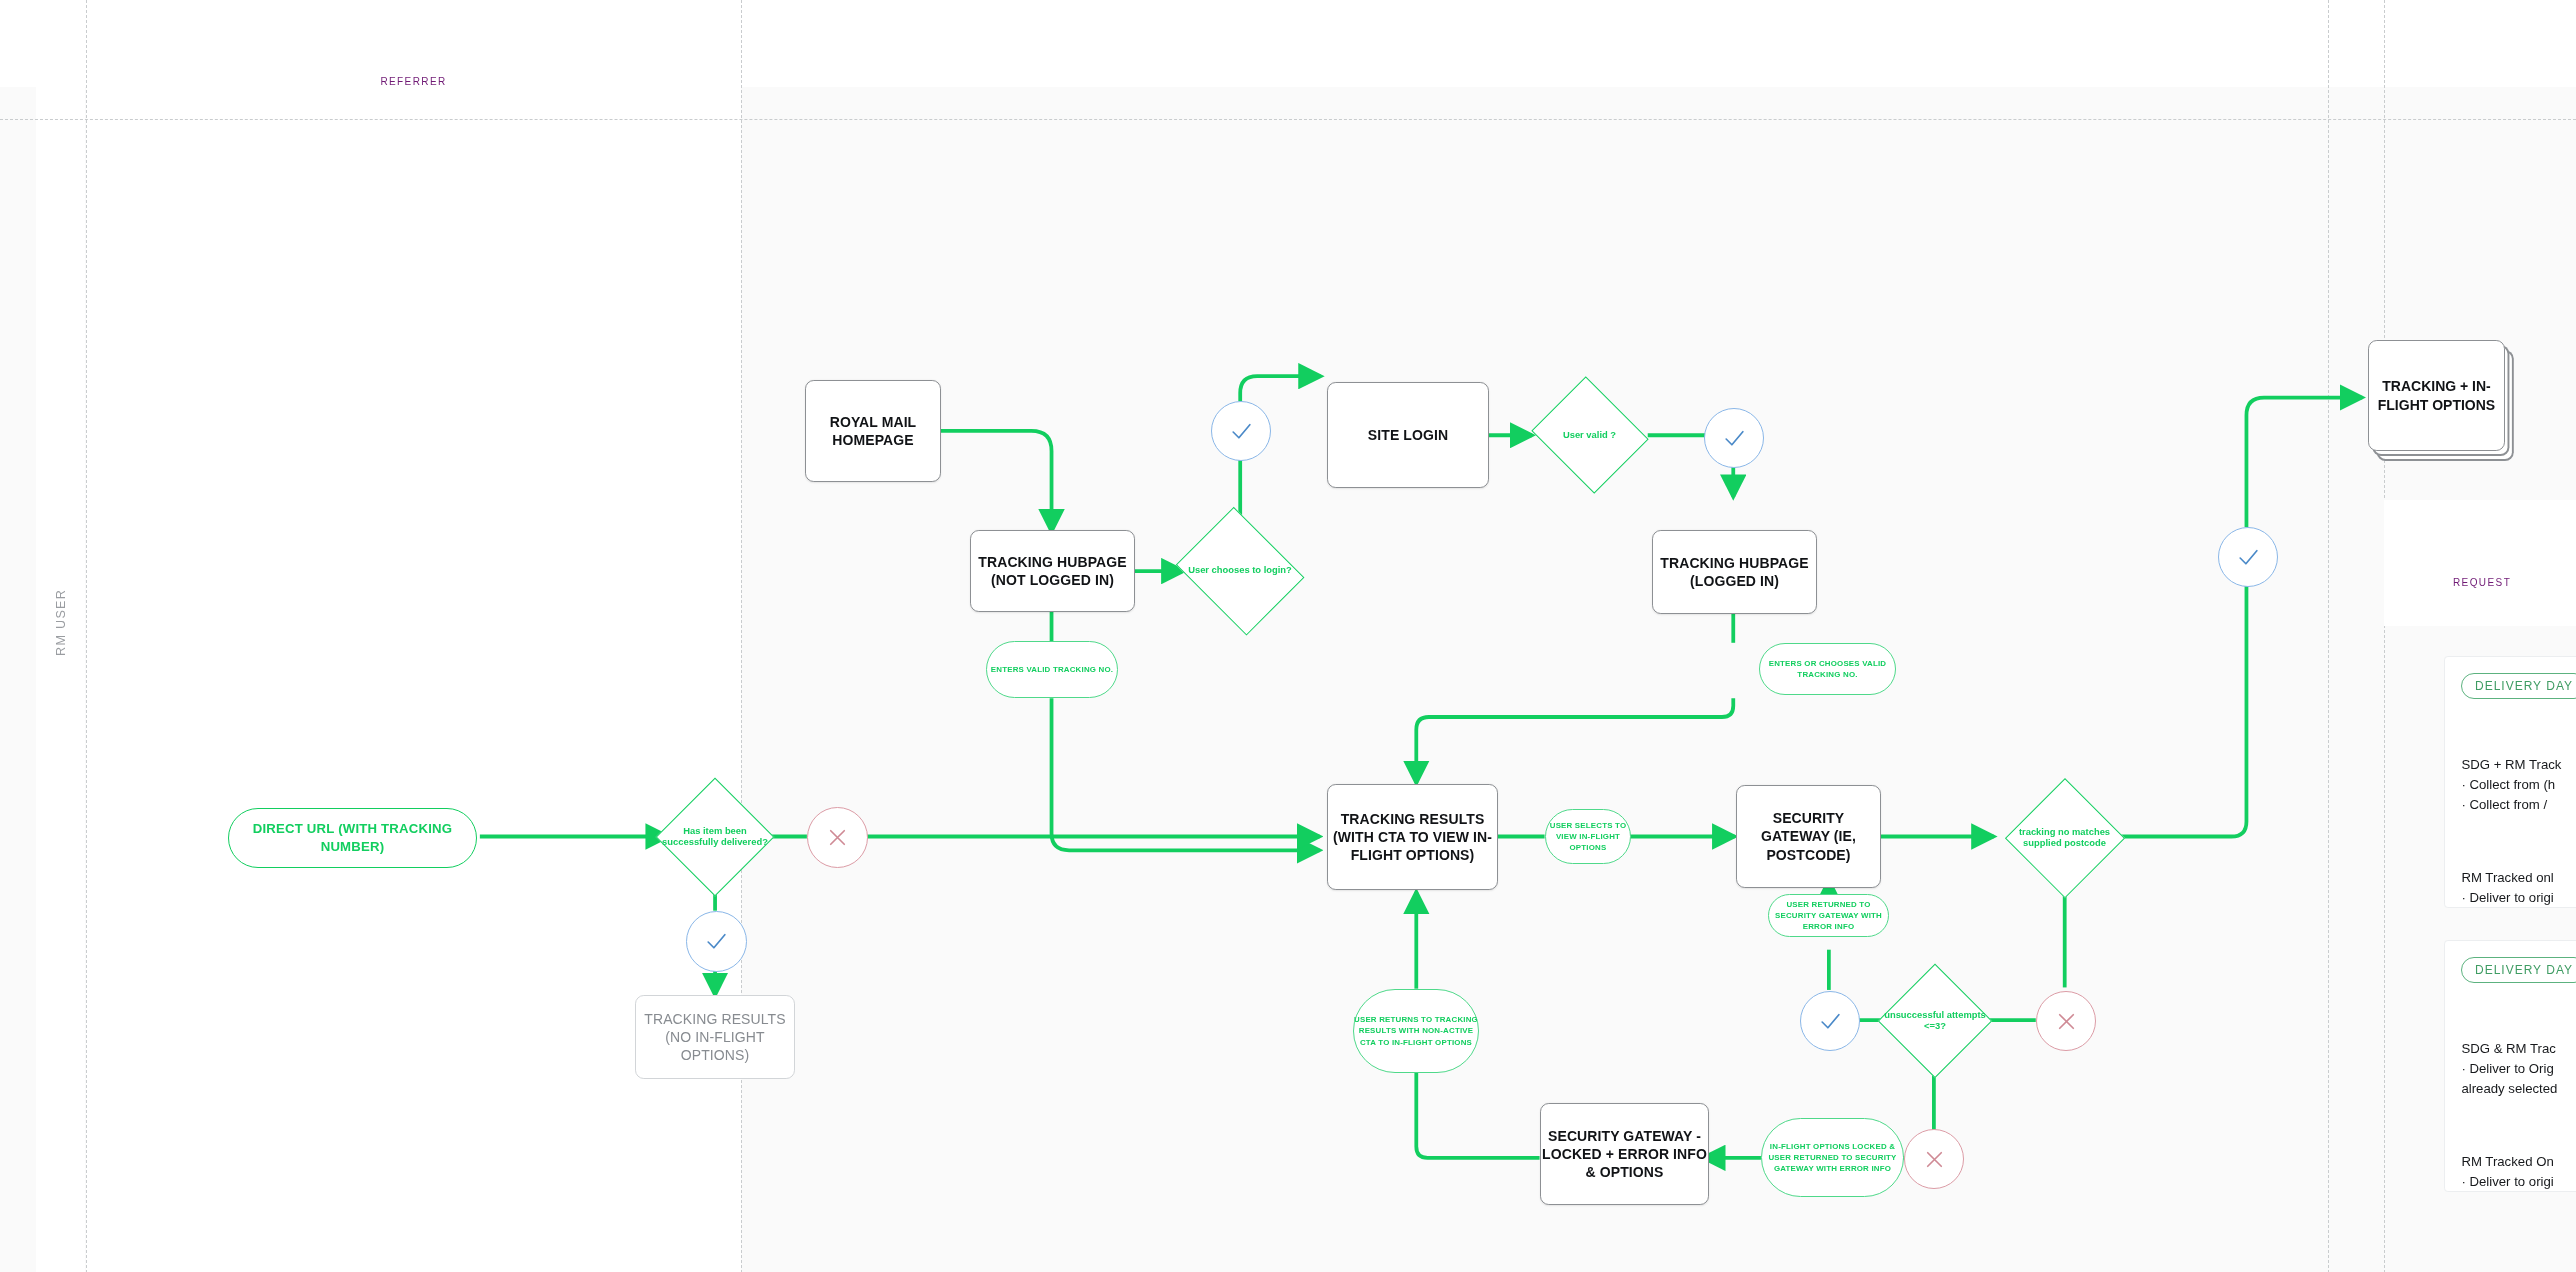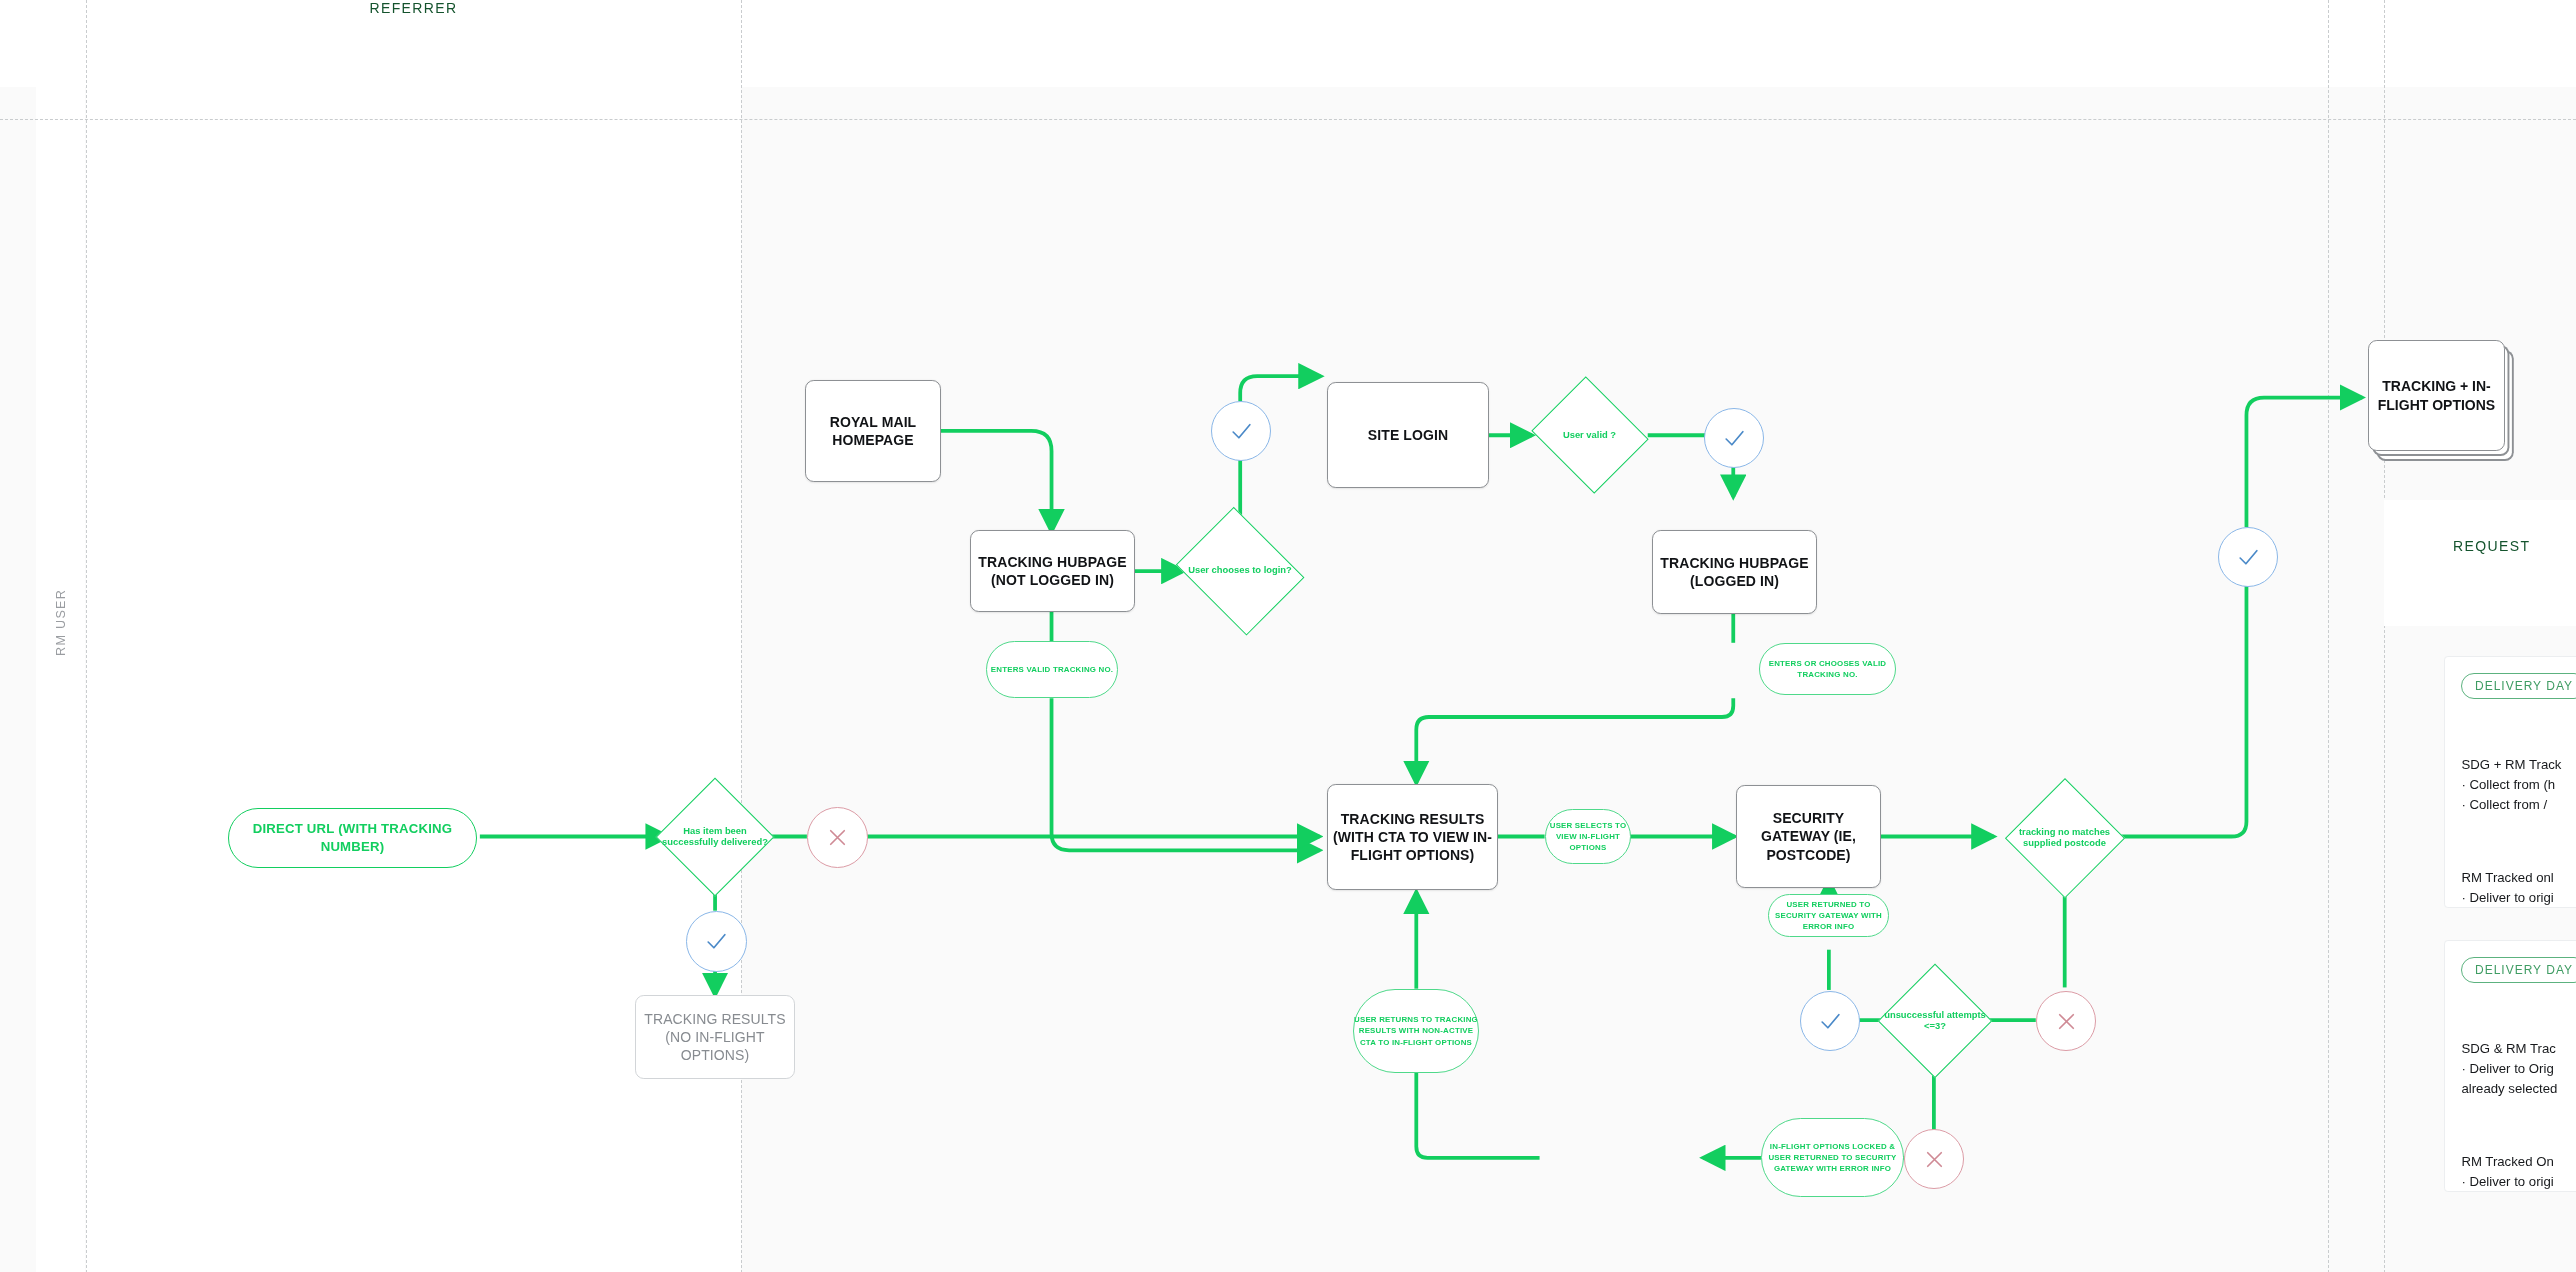--- a/index.html
+++ b/index.html
@@ -19,24 +19,24 @@
   
   .lane-header-band {
     position: absolute;
     left: 0; top: 0;
     width: 2576px; height: 87px;
     background: #ffffff;
   }
   .lane-title {
     position: absolute;
     top: 0; height: 87px;
-    display: flex; align-items: flex-start; justify-content: center;
-    font-size: 14px;
+    display: flex; align-items: flex-end; justify-content: center;
+    font-size: 10px;
     letter-spacing: 1.4px;
-    color: #14532d;
+    color: #701a75;
     font-weight: 400;
     user-select: none;
   }
   .lane-body-white {
     position: absolute;
     background: #ffffff;
   }
   .vdiv {
     position: absolute;
     top: 0; height: 1273px;
@@ -344,20 +344,23 @@
   <div class="diamond small" style="left:2006px; top:779px; width:117px; height:117px;">
     <div class="dshape"></div>
     <div class="dtext">tracking no matches supplied postcode</div>
   </div>
 
   <div class="diamond small" style="left:1879px; top:965px; width:112px; height:112px;">
     <div class="dshape"></div>
     <div class="dtext">unsuccessful attempts &lt;=3?</div>
   </div>
 
+  <div class="node proc" style="left:1540px; top:1103px; width:169px; height:102px;">
+    <span>SECURITY GATEWAY - LOCKED + ERROR INFO &amp; OPTIONS</span>
+  </div>
 
   <div class="node stack" style="left:2368px; top:340px; width:137px; height:111px;">
     <span>TRACKING + IN-FLIGHT OPTIONS</span>
   </div>
 
   <div class="node lbl-pill" style="left:986px; top:641px; width:132px; height:57px;">
     <span>ENTERS VALID TRACKING NO.</span>
   </div>
 
   <div class="node lbl-pill" style="left:1759px; top:643px; width:137px; height:52px;">

